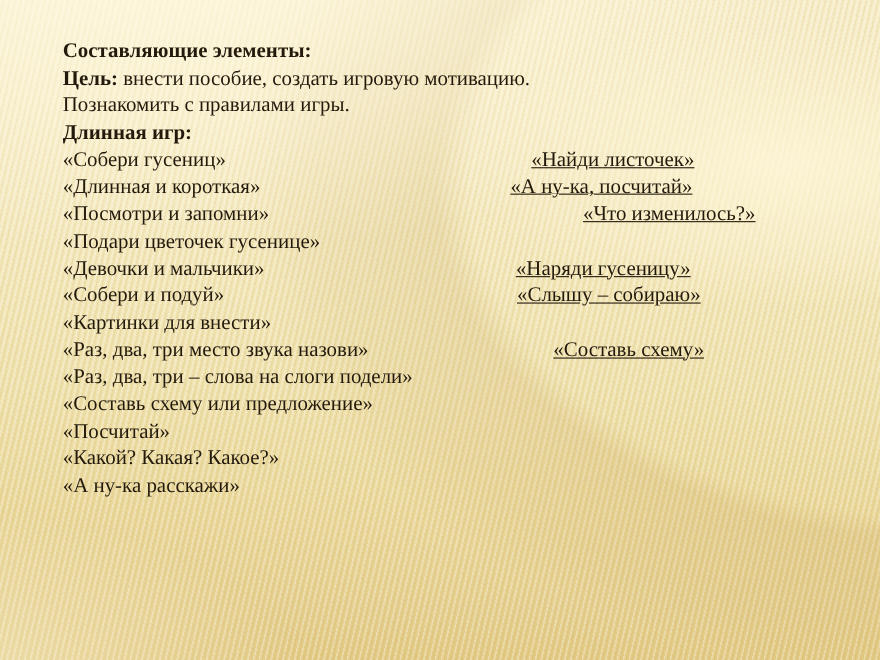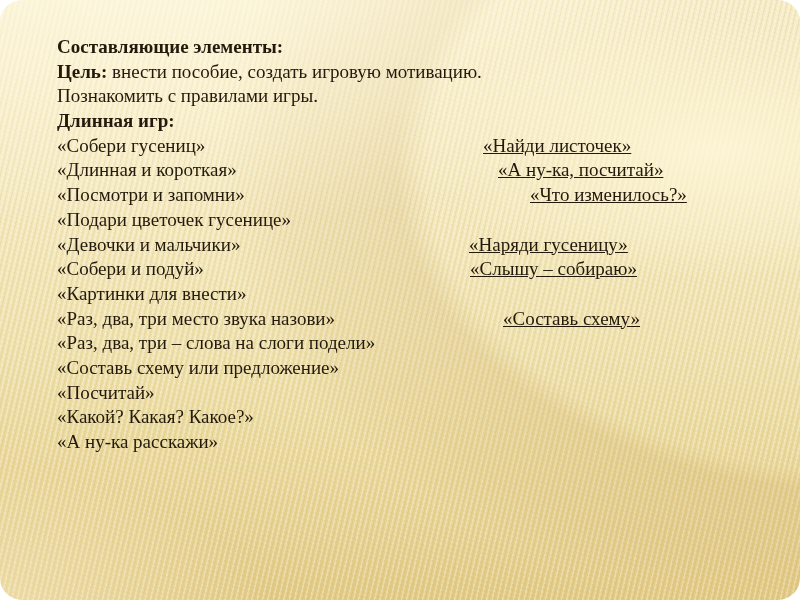--- a/index.html
+++ b/index.html
@@ -26,21 +26,20 @@
       
       radial-gradient(540px 300px at -6% 108%, rgba(255,248,220,0.55), rgba(255,248,220,0) 62%),
       
       repeating-linear-gradient(103deg,
         rgba(255,255,255,0.28) 0px, rgba(255,255,255,0.28) 1.5px,
         rgba(0,0,0,0) 1.5px, rgba(0,0,0,0) 2.6px,
         rgba(189,157,88,0.13) 2.6px, rgba(189,157,88,0.13) 3.8px,
         rgba(0,0,0,0) 3.8px, rgba(0,0,0,0) 5.2px),
       
       linear-gradient(180deg, #f6ecc6 0%, #f3e7ba 38%, #efe1ac 58%, #ead89b 76%, #e5cf8e 92%, #e2ca84 100%);
-    border-radius: 22px;
   }
   .text-block {
     position: absolute;
     left: 57px;
     top: 35px;
     width: 720px;
     font-size: 19px;
     line-height: 24.7px;
     color: #231a0c;
   }
@@ -50,21 +49,21 @@
     white-space: nowrap;
   }
   .b { font-weight: bold; }
   .rcol {
     position: absolute;
     top: 0;
     text-decoration: underline;
   }
   
   .ra { left: 426px; }
-  .rb { left: 441px; }
+  .rb { left: 407px; }
   .rc { left: 429px; margin-left: 44px; }
   .rd { left: 412px; }
   .re { left: 413px; }
   .rf { left: 415px; margin-left: 31px; }
 </style>
 </head>
 <body>
 
 <div class="slide">
   <div class="text-block">

